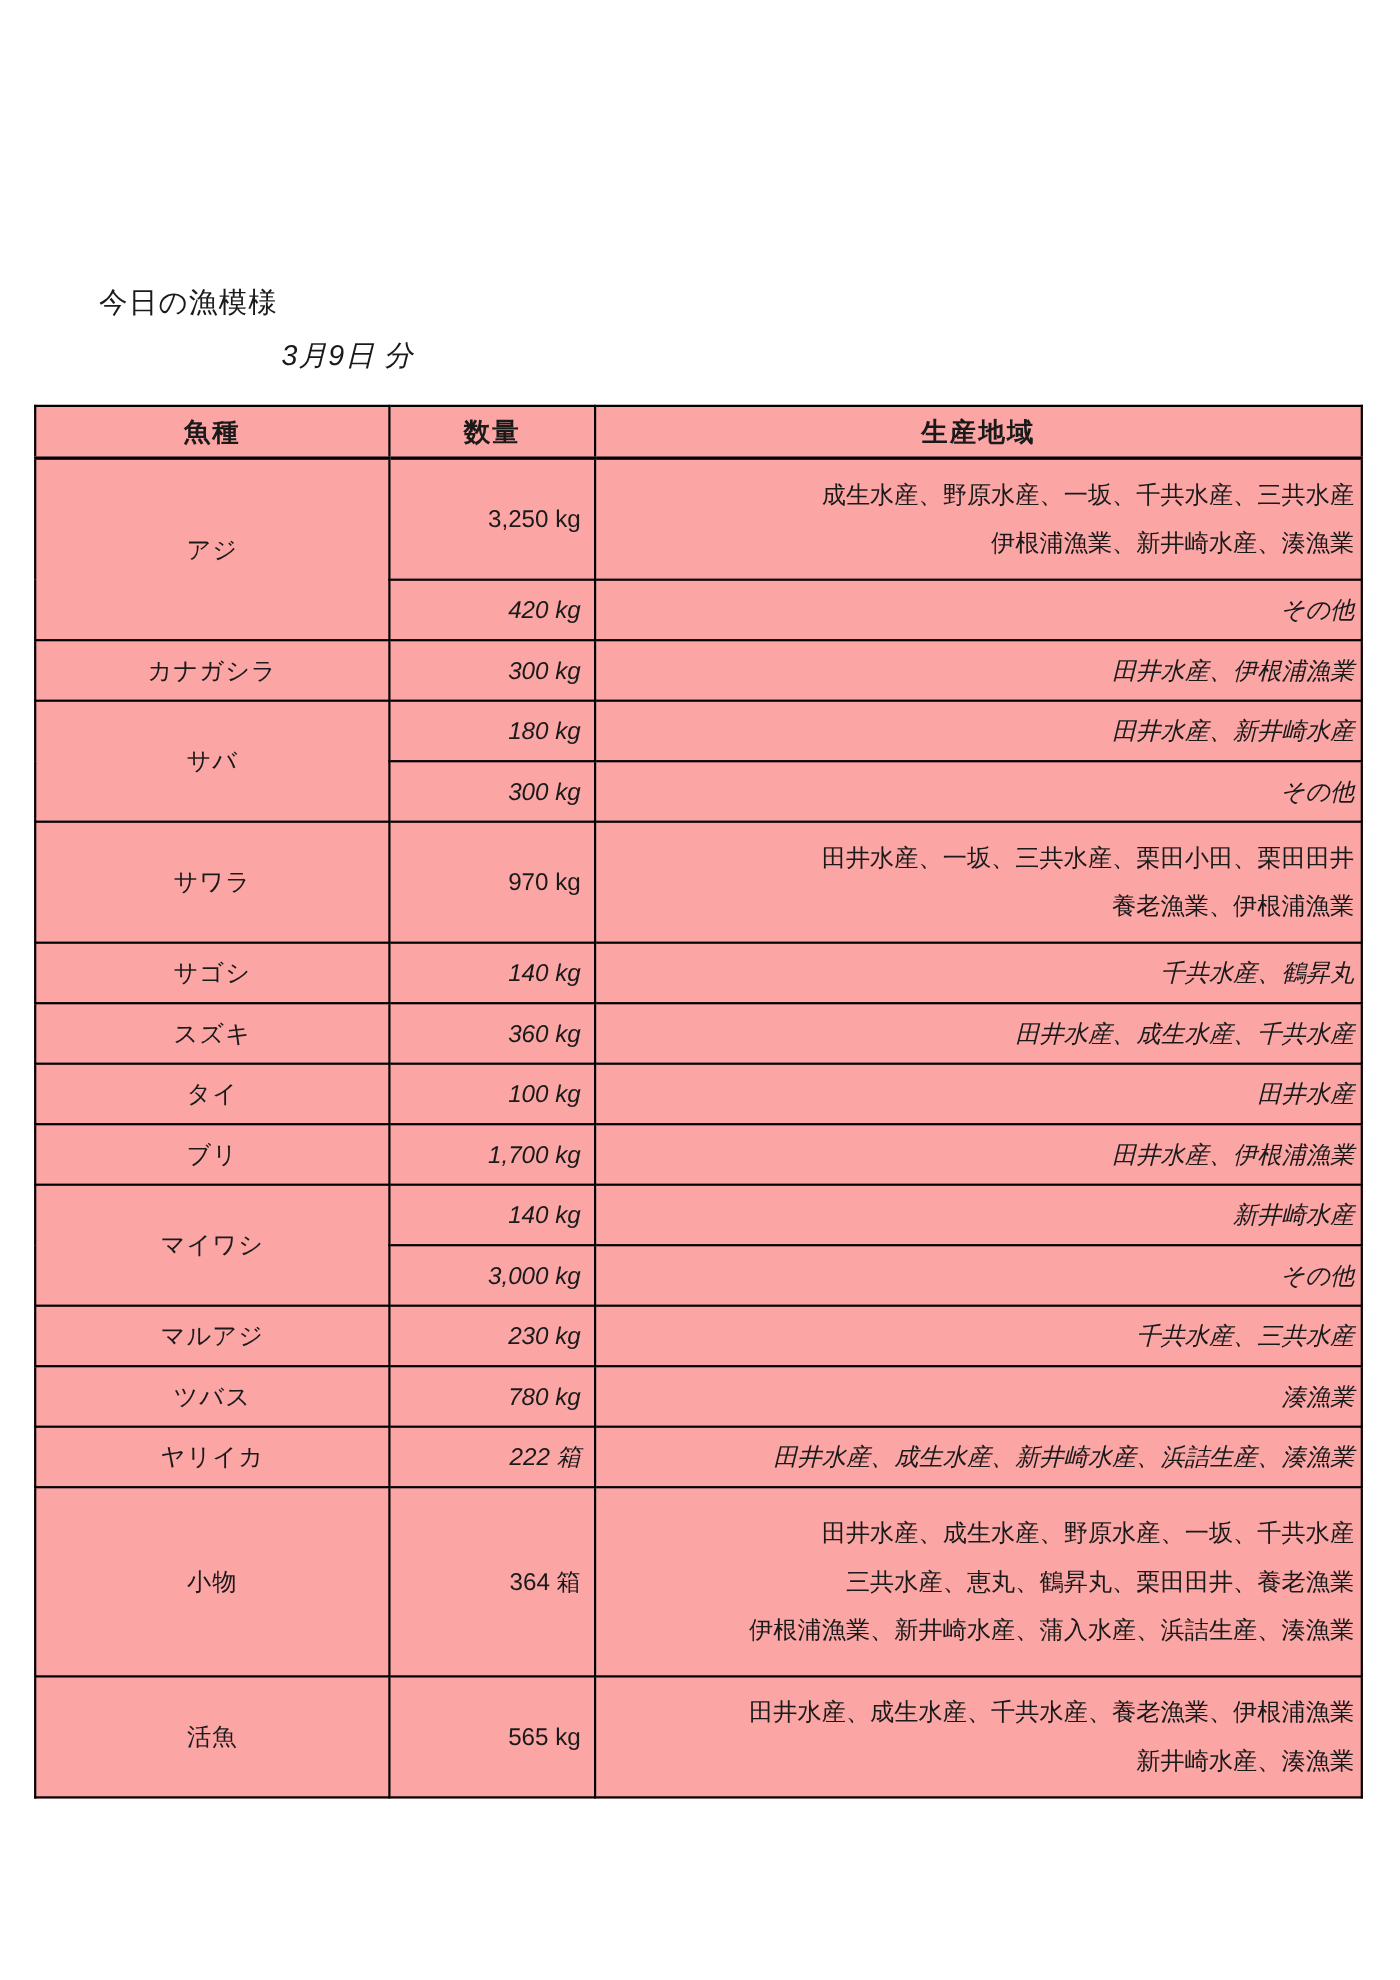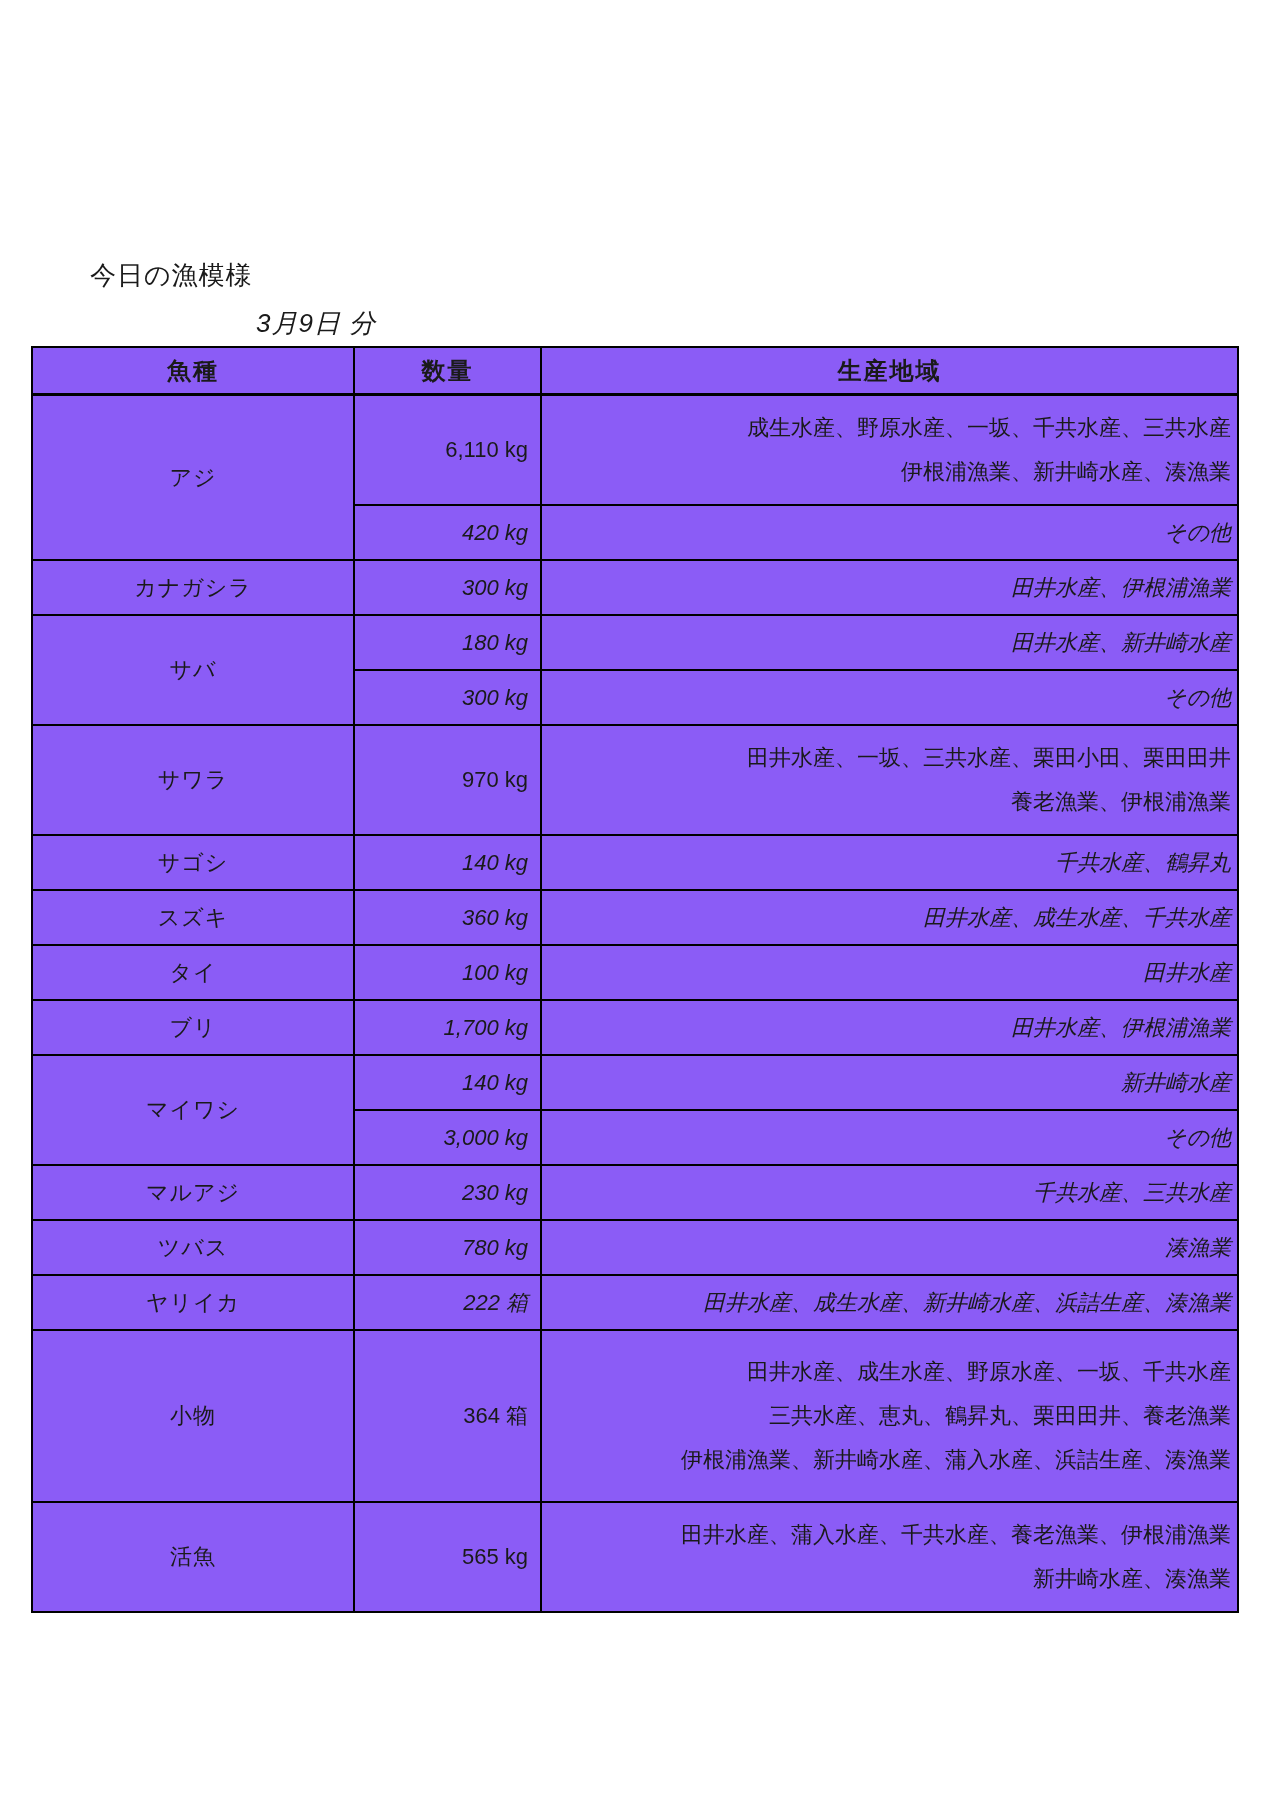--- a/index.html
+++ b/index.html
@@ -25,25 +25,25 @@
     position: absolute;
     left: 256px;
     top: 306px;
     font-size: 26px;
     letter-spacing: 1px;
     font-style: italic;
   }
   table.fish-table {
     position: absolute;
     left: 31px;
-    top: 346px;
+    top: 368px;
     width: 1206px;
     border-collapse: collapse;
     table-layout: fixed;
-    background: #8b5cf6;
+    background: #fca5a5;
   }
   .fish-table th, .fish-table td {
     border: 2px solid #000000;
     padding: 0;
     overflow: hidden;
   }
   .fish-table thead th {
     height: 45px;
     font-size: 24px;
     font-weight: bold;
@@ -92,21 +92,21 @@
     <thead>
       <tr>
         <th>魚種</th>
         <th>数量</th>
         <th>生産地域</th>
       </tr>
     </thead>
     <tbody id="table-body">
         <tr>
           <td class="species" rowspan="2">アジ</td>
-          <td class="qty h2">6,110 kg</td>
+          <td class="qty h2">3,250 kg</td>
           <td class="region h2">成生水産、野原水産、一坂、千共水産、三共水産
 伊根浦漁業、新井崎水産、湊漁業</td>
         </tr>
         <tr>
           <td class="qty h1">420 kg</td>
           <td class="region h1">その他</td>
         </tr>
         <tr>
           <td class="species" rowspan="1">カナガシラ</td>
           <td class="qty h1">300 kg</td>
@@ -174,18 +174,18 @@
         <tr>
           <td class="species" rowspan="1">小物</td>
           <td class="qty h3">364 箱</td>
           <td class="region h3">田井水産、成生水産、野原水産、一坂、千共水産
 三共水産、恵丸、鶴昇丸、栗田田井、養老漁業
 伊根浦漁業、新井崎水産、蒲入水産、浜詰生産、湊漁業</td>
         </tr>
         <tr>
           <td class="species" rowspan="1">活魚</td>
           <td class="qty h2">565 kg</td>
-          <td class="region h2">田井水産、蒲入水産、千共水産、養老漁業、伊根浦漁業
+          <td class="region h2">田井水産、成生水産、千共水産、養老漁業、伊根浦漁業
 新井崎水産、湊漁業</td>
         </tr>
       </tbody>
   </table>
 </div>
 
 </body></html>

